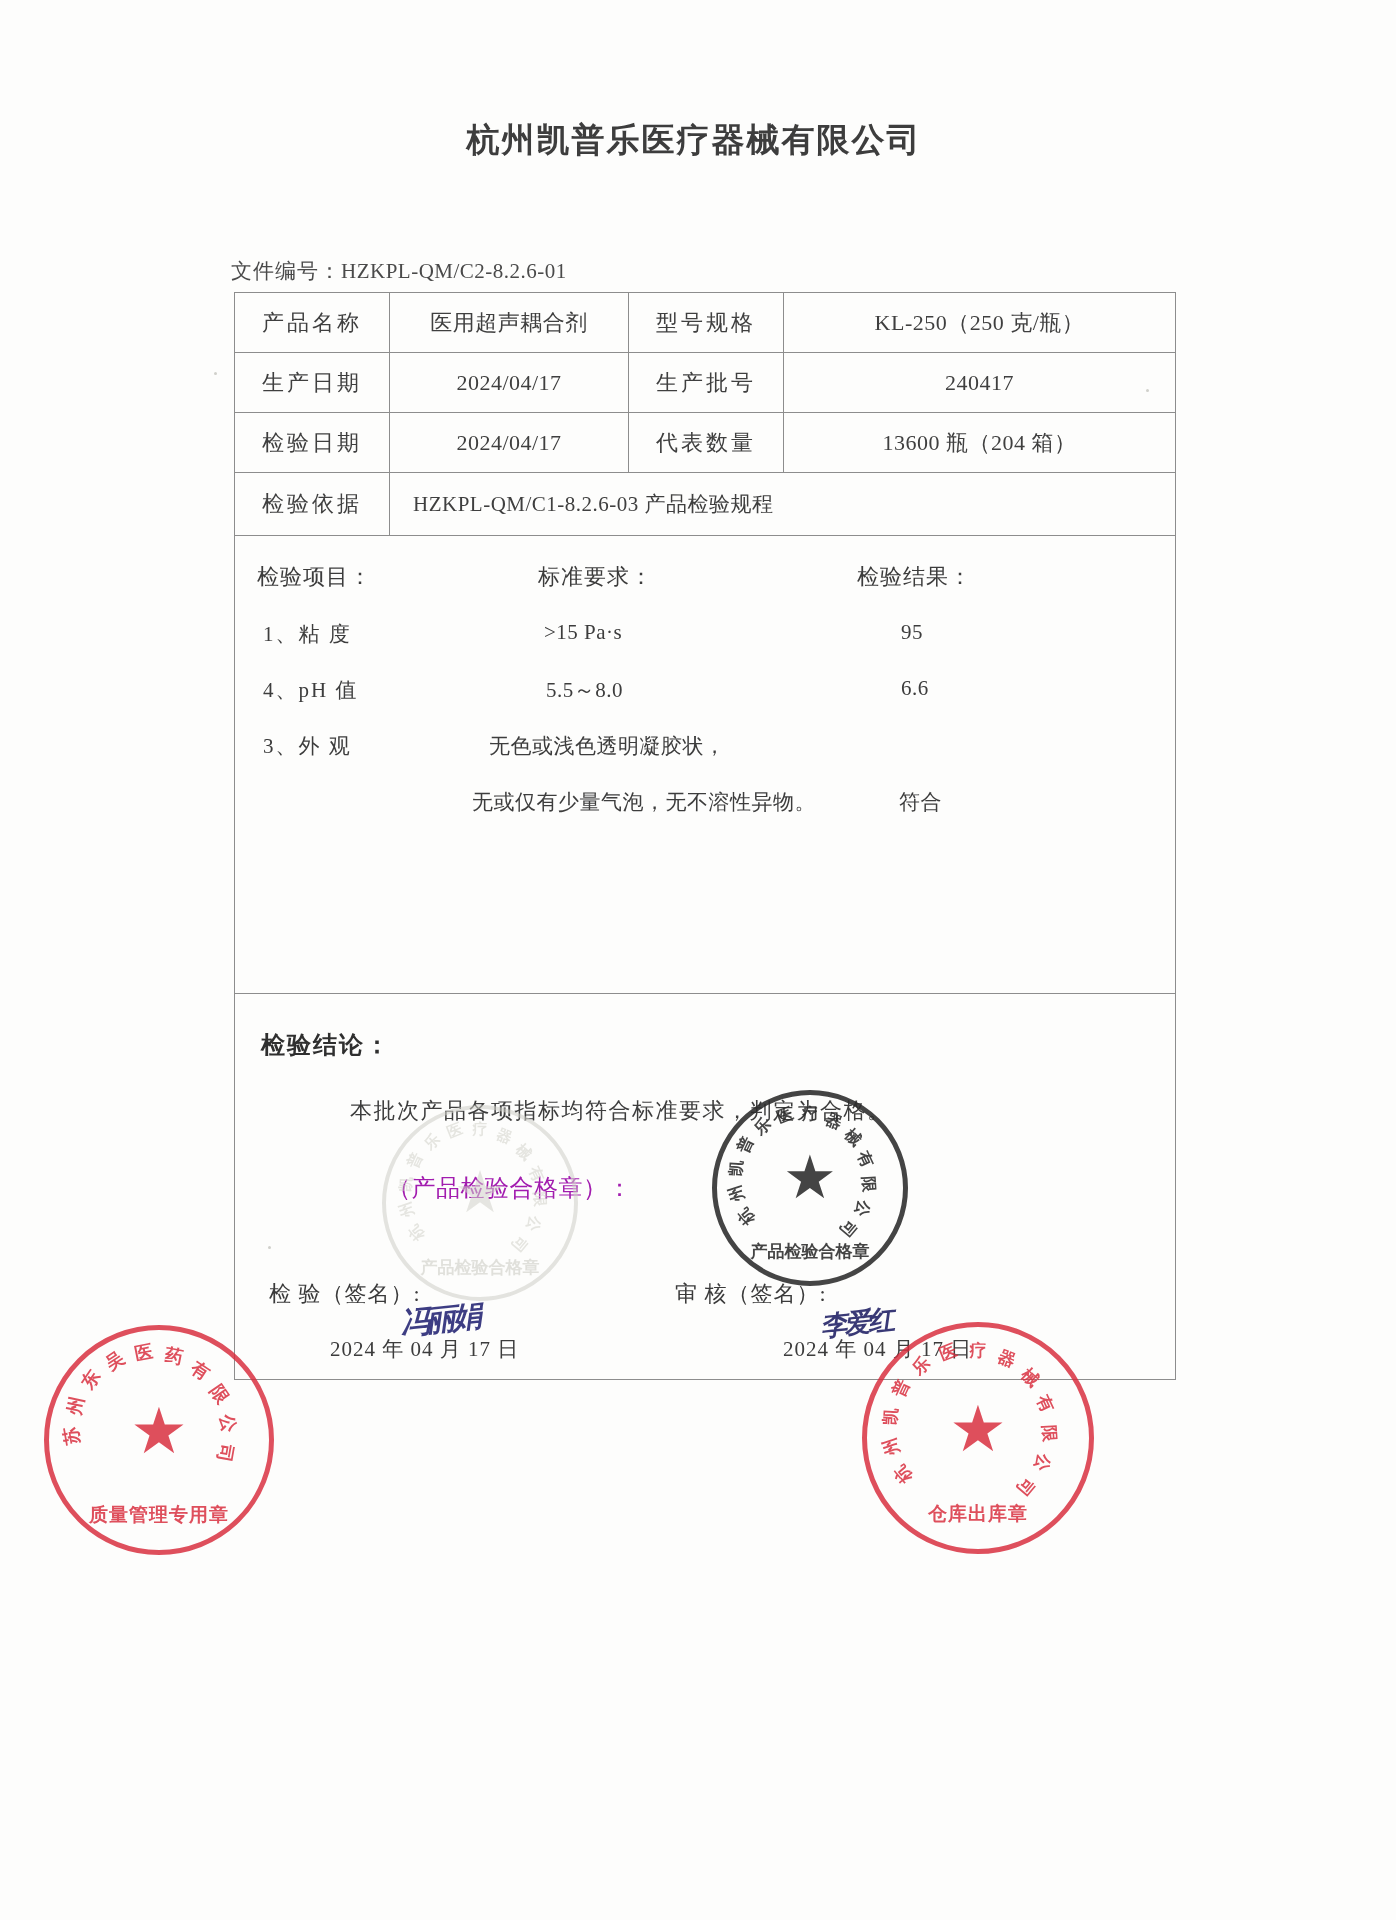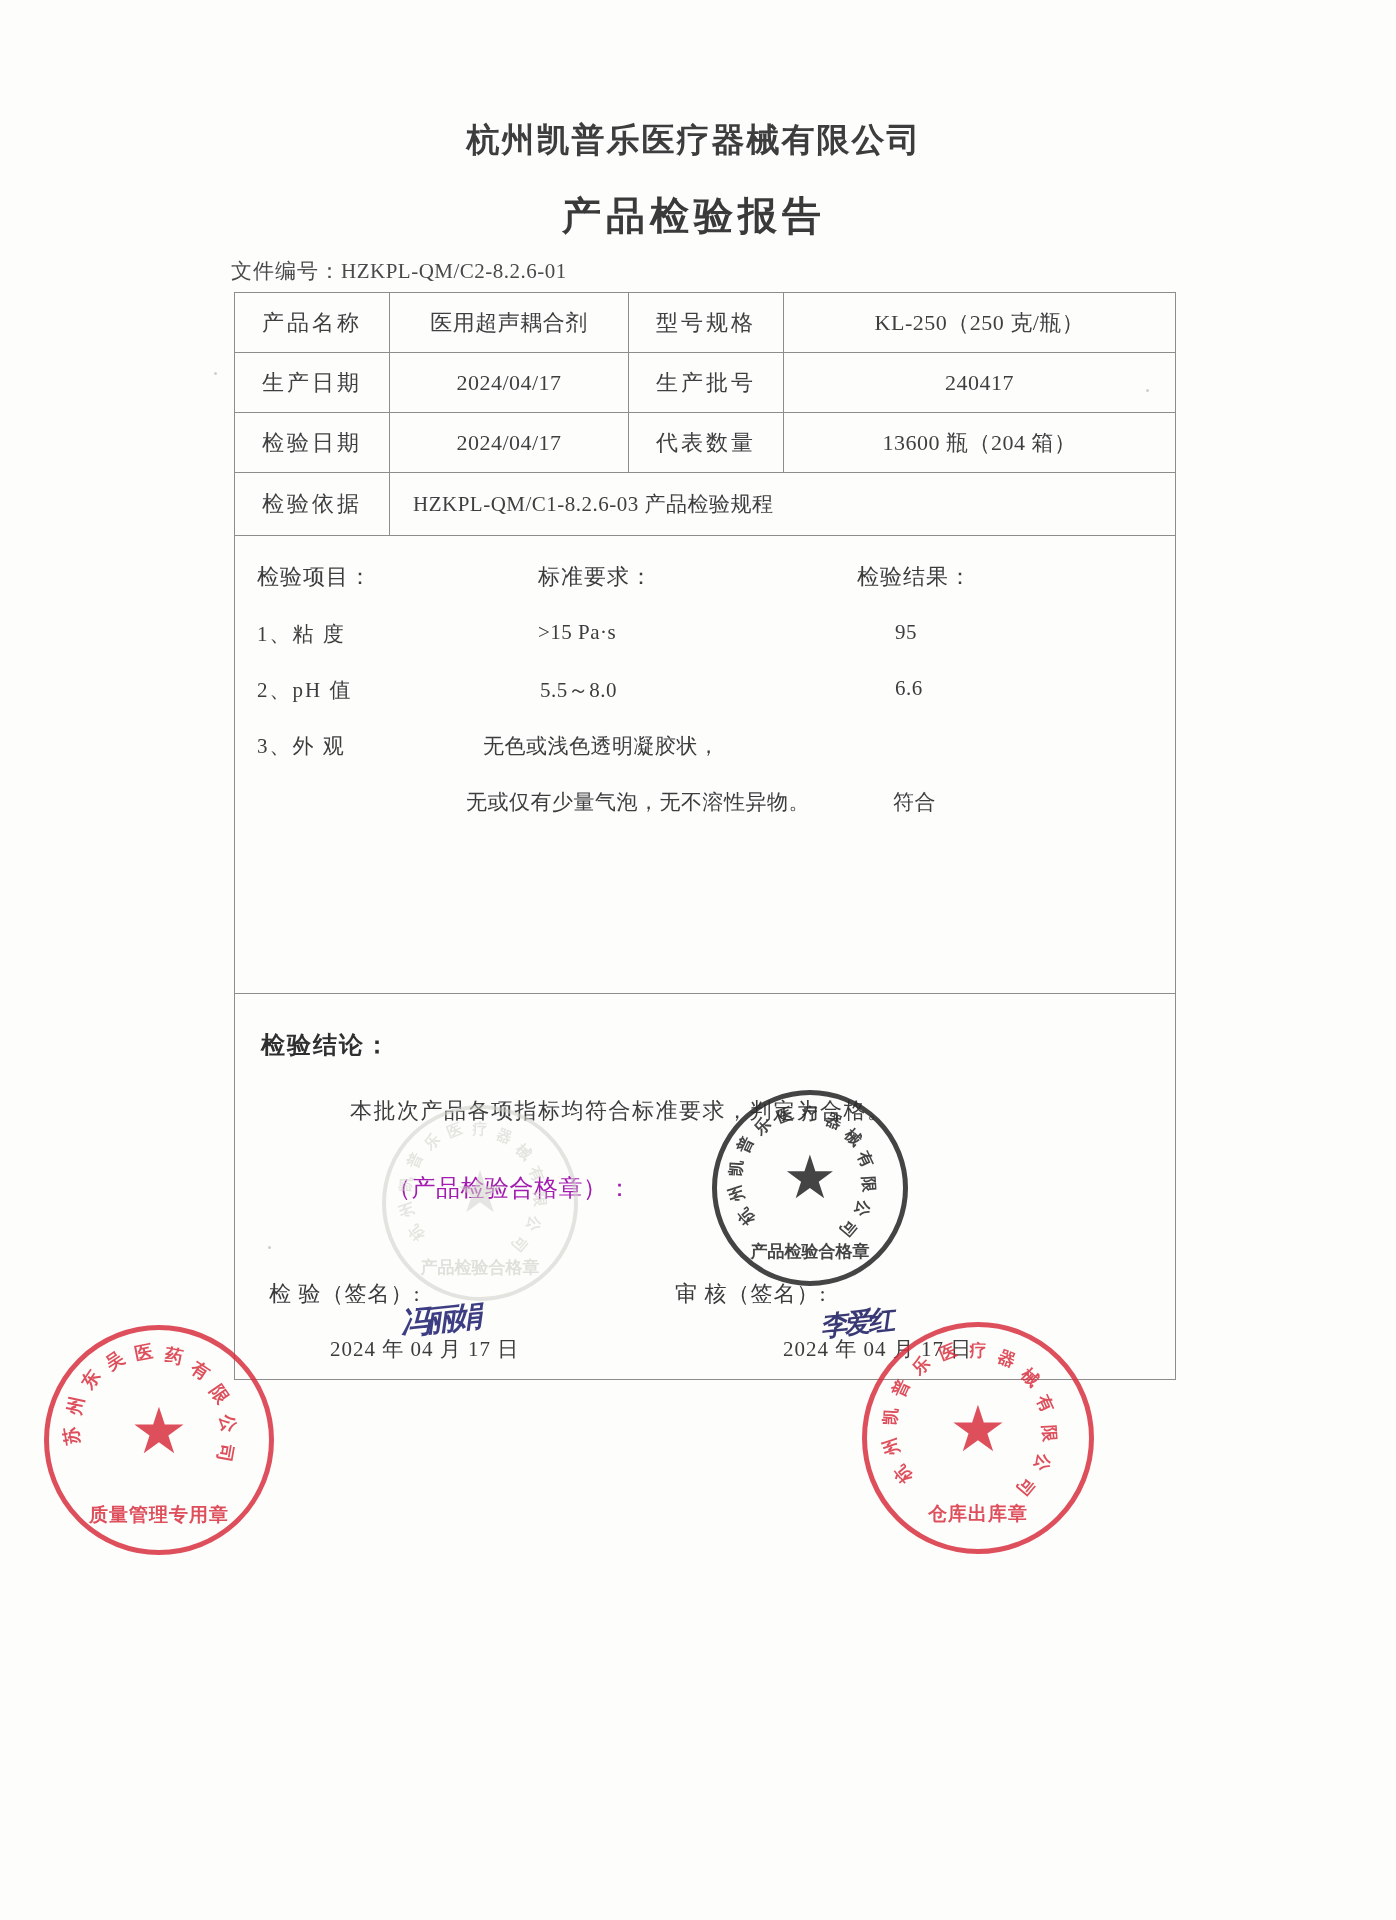--- a/index.html
+++ b/index.html
@@ -154,20 +154,21 @@
     position: relative;
     height: 56px;
   }
   .item-row span {
     position: absolute;
     top: 14px;
     font-size: 21px;
     color: #3d3d3d;
     letter-spacing: 0.5px;
     white-space: nowrap;
+    margin-left: 6px;
   }
   .item-row .i-name { left: 22px; letter-spacing: 2px; }
   .item-row .i-std  { left: 303px; }
   .item-row .i-res  { left: 660px; }
   .item-row .i-std.center { left: 305px; }
 
   
   .conclusion-block {
     position: relative;
     height: 385px;
@@ -354,21 +355,20 @@
     border-radius: 50%;
   }
 </style>
 </head>
 <body>
 
 <div class="page">
 
   <div class="doc-header">
     <div class="company-name">杭州凯普乐医疗器械有限公司</div>
-    <div class="report-title">产品检验报告</div>
   </div>
 
   <div class="file-no">
     <span class="label">文件编号：</span><span class="value">HZKPL-QM/C2-8.2.6-01</span>
   </div>
 
   <div class="frame">
 
     <div class="info-row">
       <div class="cell lbl">产品名称</div>
@@ -404,21 +404,21 @@
         <span class="col-c">检验结果：</span>
       </div>
 
       <div class="item-row">
         <span class="i-name">1、粘 度</span>
         <span class="i-std">&gt;15 Pa·s</span>
         <span class="i-res">95</span>
       </div>
 
       <div class="item-row">
-        <span class="i-name">2、pH 值</span>
+        <span class="i-name">4、pH 值</span>
         <span class="i-std center">5.5～8.0</span>
         <span class="i-res">6.6</span>
       </div>
 
       <div class="item-row">
         <span class="i-name">3、外 观</span>
         <span class="i-std" style="left:248px">无色或浅色透明凝胶状，</span>
       </div>
 
       <div class="item-row">

